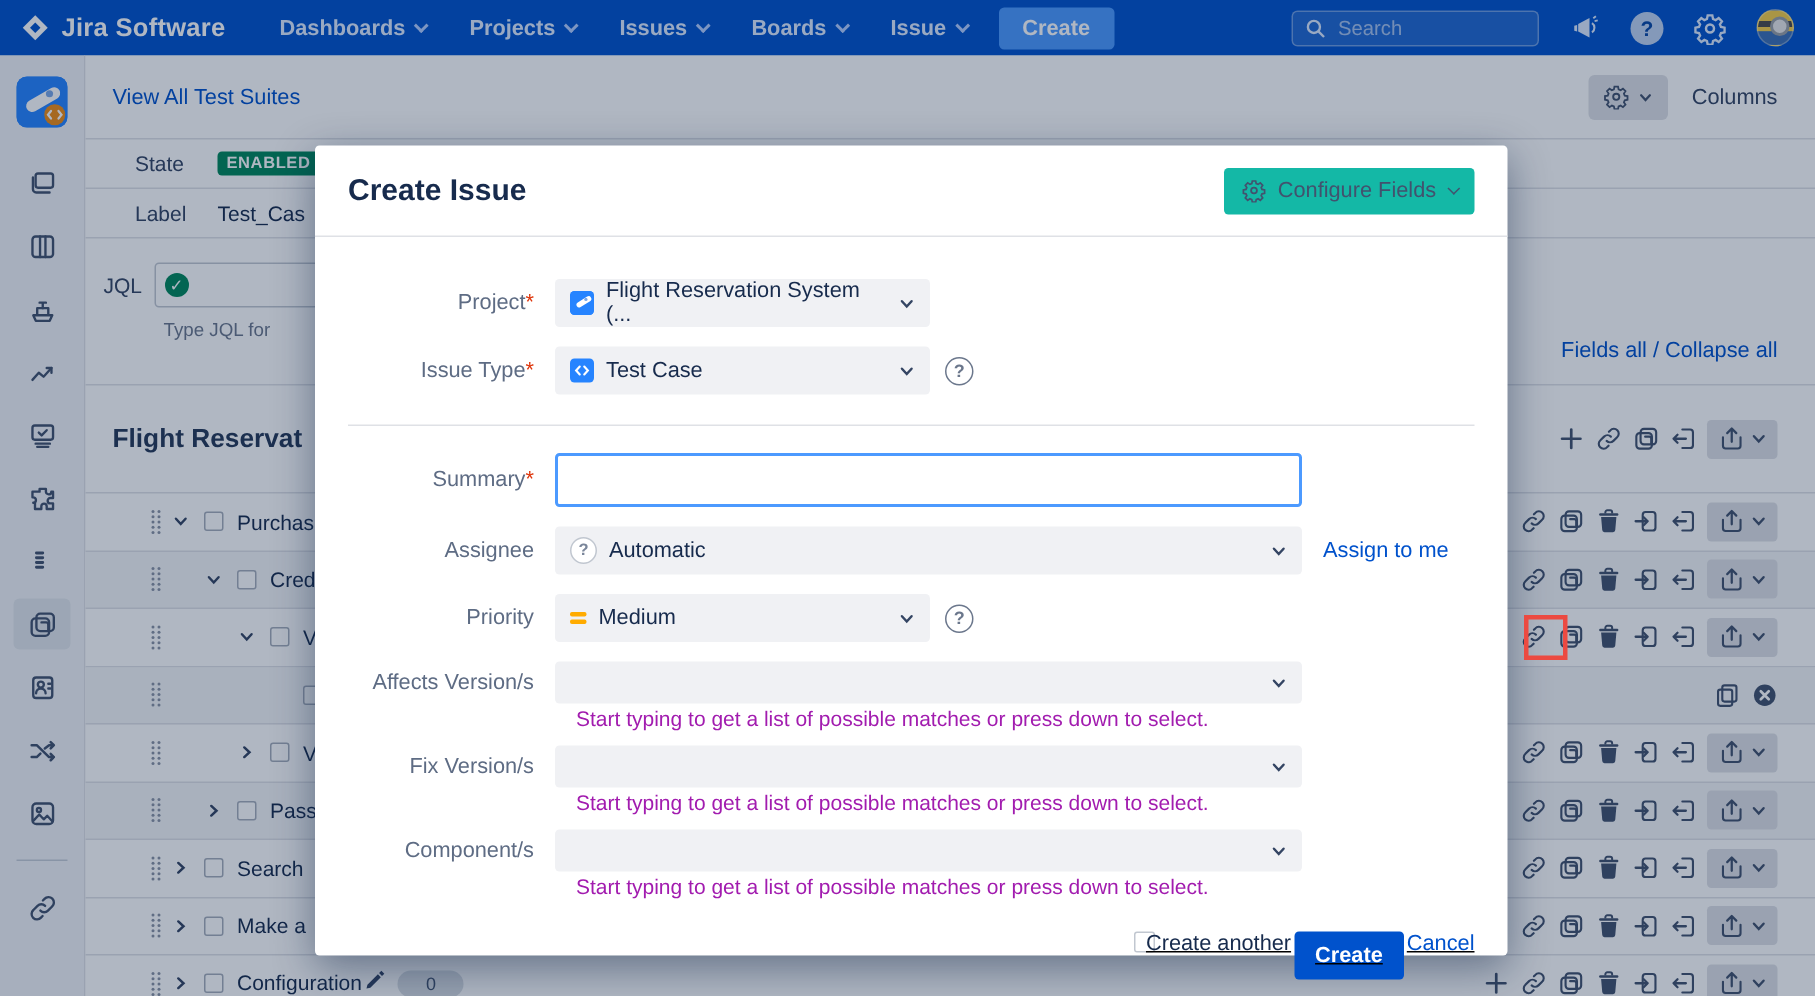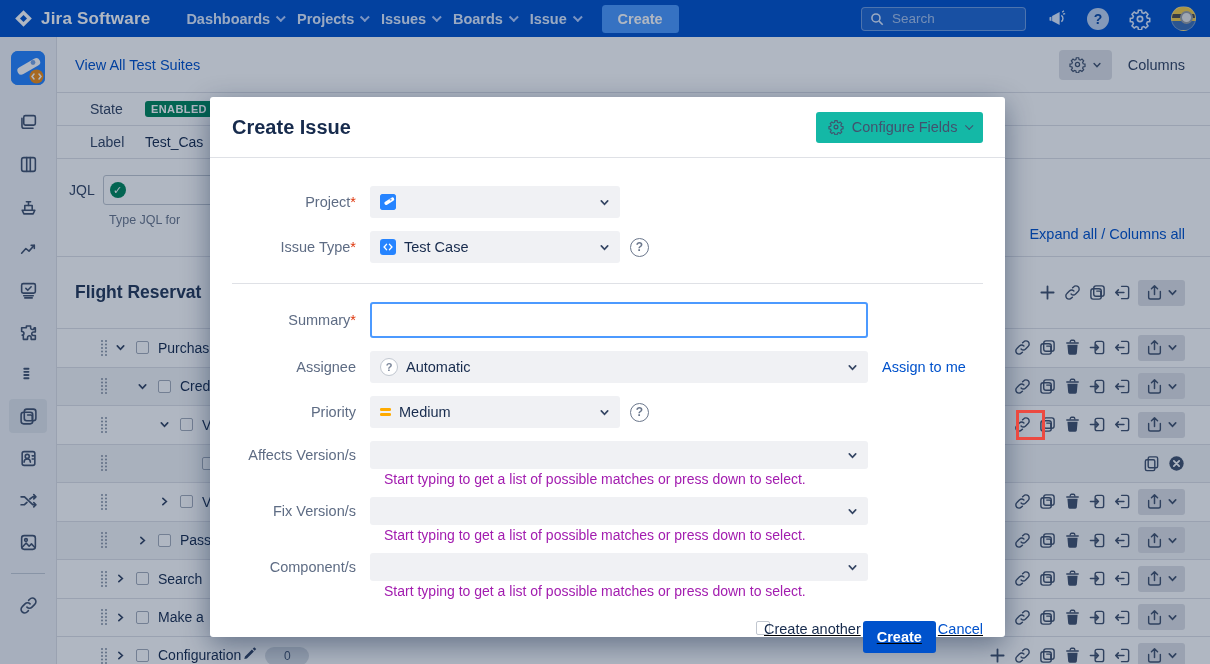--- a/index.html
+++ b/index.html
@@ -3,21 +3,21 @@
 <meta charset="utf-8">
 <style>
   * { margin:0; padding:0; box-sizing:border-box; }
   html,body { width:1210px; height:664px; overflow:hidden; }
   body { font-family:"Liberation Sans", sans-serif; background:#fff; position:relative; }
 
   
   .topnav { position:absolute; top:0; left:0; right:0; height:37px; background:#0052CC;
             display:flex; align-items:center; padding:0 14px; z-index:1; }
   .brand { display:flex; align-items:center; gap:8px; color:#fff; font-size:17px; font-weight:700; letter-spacing:.2px; }
-  .nav-menus { display:flex; align-items:center; margin-left:36px; gap:14px; }
+  .nav-menus { display:flex; align-items:center; margin-left:36px; gap:30px; }
   .nav-item { display:flex; align-items:center; gap:6px; color:#DEEBFF; font-size:14.5px; font-weight:600; cursor:pointer; }
   .nav-item .chev { border:solid #B3CDFF; border-width:0 2px 2px 0; padding:2.4px; transform:rotate(45deg) translateY(-2px); }
   .nav-create { margin-left:22px; background:#4C9AFF; color:#fff; font-size:14.5px; font-weight:600;
                 border:none; border-radius:3.5px; padding:6px 16px; cursor:pointer; }
   .topnav-right { margin-left:auto; display:flex; align-items:center; gap:20px; }
   .search-box { display:flex; align-items:center; gap:8px; width:165px; height:24px; background:rgba(255,255,255,.12);
                 border:1px solid rgba(255,255,255,.35); border-radius:4px; padding:0 8px; }
   .search-box input { background:transparent; border:none; outline:none; color:#fff; font-size:13.5px; width:110px; }
   .search-box input::placeholder { color:rgba(255,255,255,.6); }
   .tn-icon { color:#DEEBFF; display:flex; align-items:center; cursor:pointer; }
@@ -307,21 +307,21 @@
   </div>
 
   <div class="jql-block">
     <div class="jql-row">
       <span class="jql-label">JQL</span>
       <div class="jql-input">
         <span class="check-circle">✓</span>
       </div>
     </div>
     <div class="jql-helper">Type JQL for</div>
-    <a class="link expand-links">Expand all / Columns all</a>
+    <a class="link expand-links">Fields all / Collapse all</a>
   </div>
 
   <div class="suite-header">
     <span class="suite-title">Flight Reservat</span>
     <div class="actions" id="suite-actions">
         <span class="aicon">
           <svg viewBox="0 0 18 18" fill="none" stroke="currentColor" stroke-width="1.5" stroke-linecap="round" stroke-linejoin="round">
             <path d="M9 2.5v13M2.5 9h13" stroke-width="1.9"></path>
           </svg>
         </span>
@@ -1016,20 +1016,21 @@
     <div class="frow">
       <span class="flabel"><span>Project</span><span class="req">*</span></span>
       <div class="select w-narrow">
         <span class="proj-ic">
           <svg width="16" height="16" viewBox="0 0 16 16">
               <rect width="16" height="16" rx="3" fill="#2684FF"></rect>
             <rect x="4" y="6.2" width="11" height="3.6" rx="1.8" fill="#fff" transform="rotate(-32 8 8)"></rect>
             <circle cx="10.6" cy="5.6" r="1.1" fill="#7aa7e8"></circle>
             </svg>
         </span>
+        <span>Flight Reservation System (...</span>
         <span class="sel-chev">
           <svg width="11" height="11" viewBox="0 0 12 12">
               <path d="M2.5 4.2L6 8l3.5-3.8" fill="none" stroke="#344563" stroke-width="1.8" stroke-linecap="round"></path>
             </svg>
         </span>
       </div>
     </div>
 
     <div class="frow">
       <span class="flabel"><span>Issue Type</span><span class="req">*</span></span>

